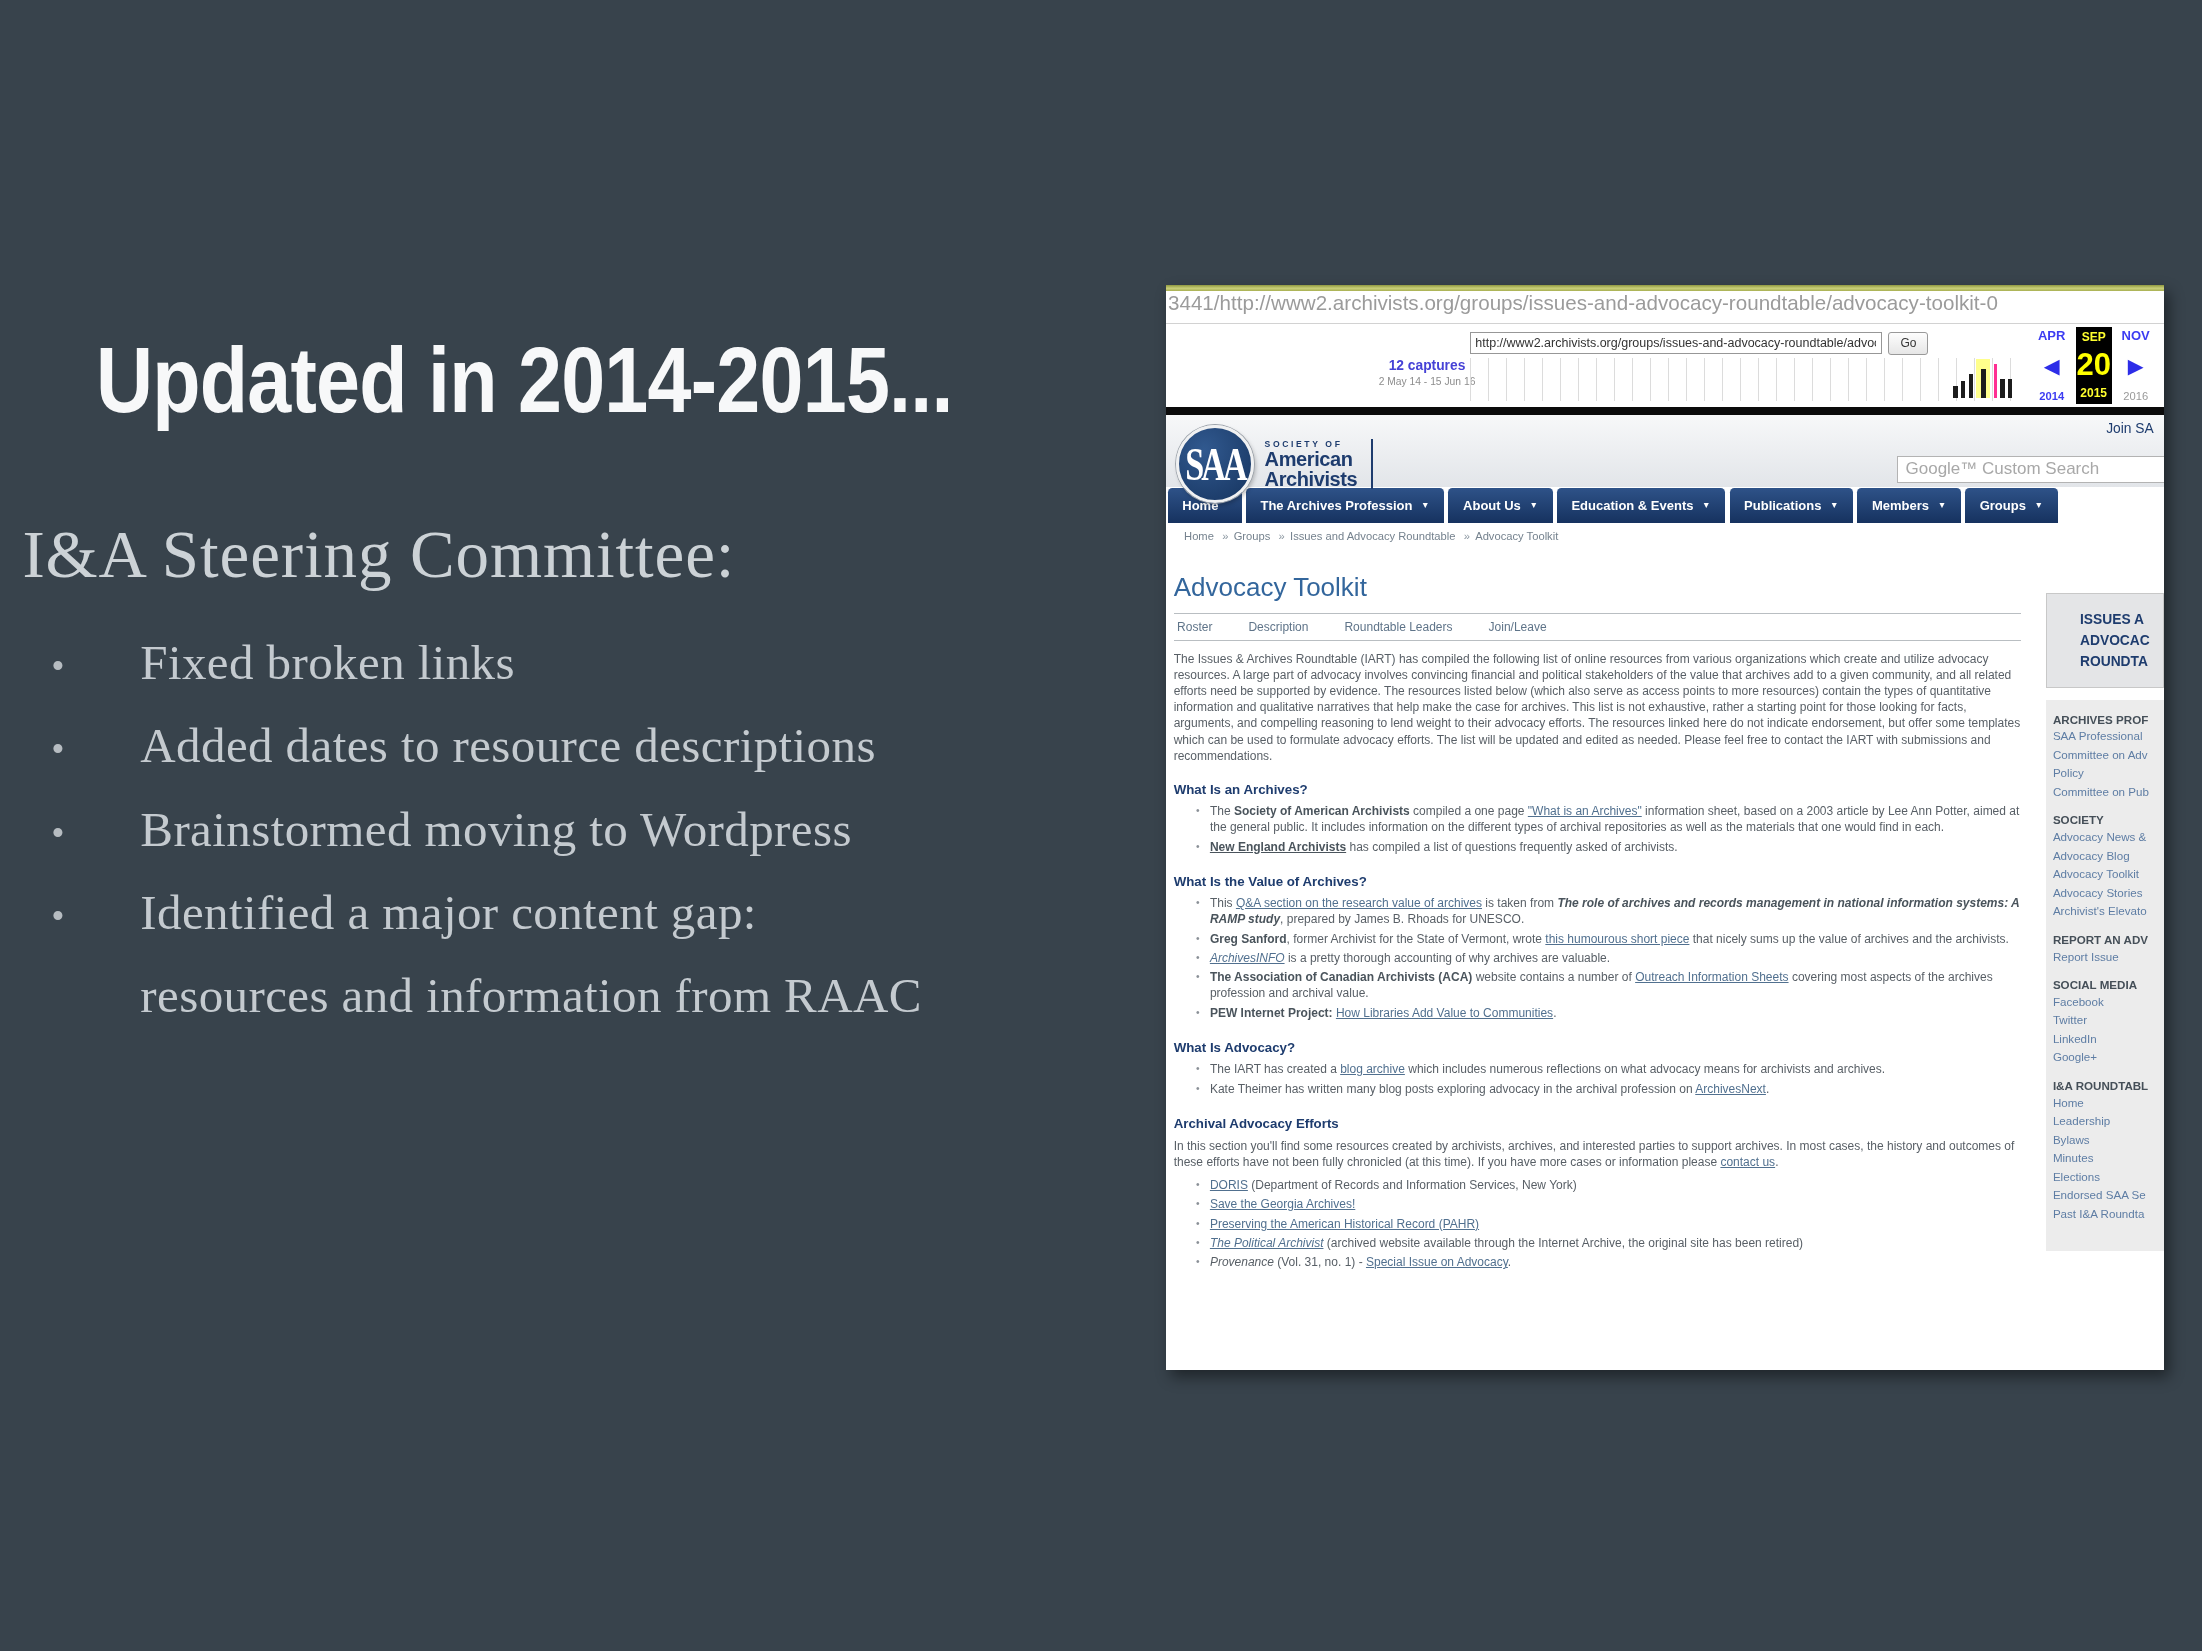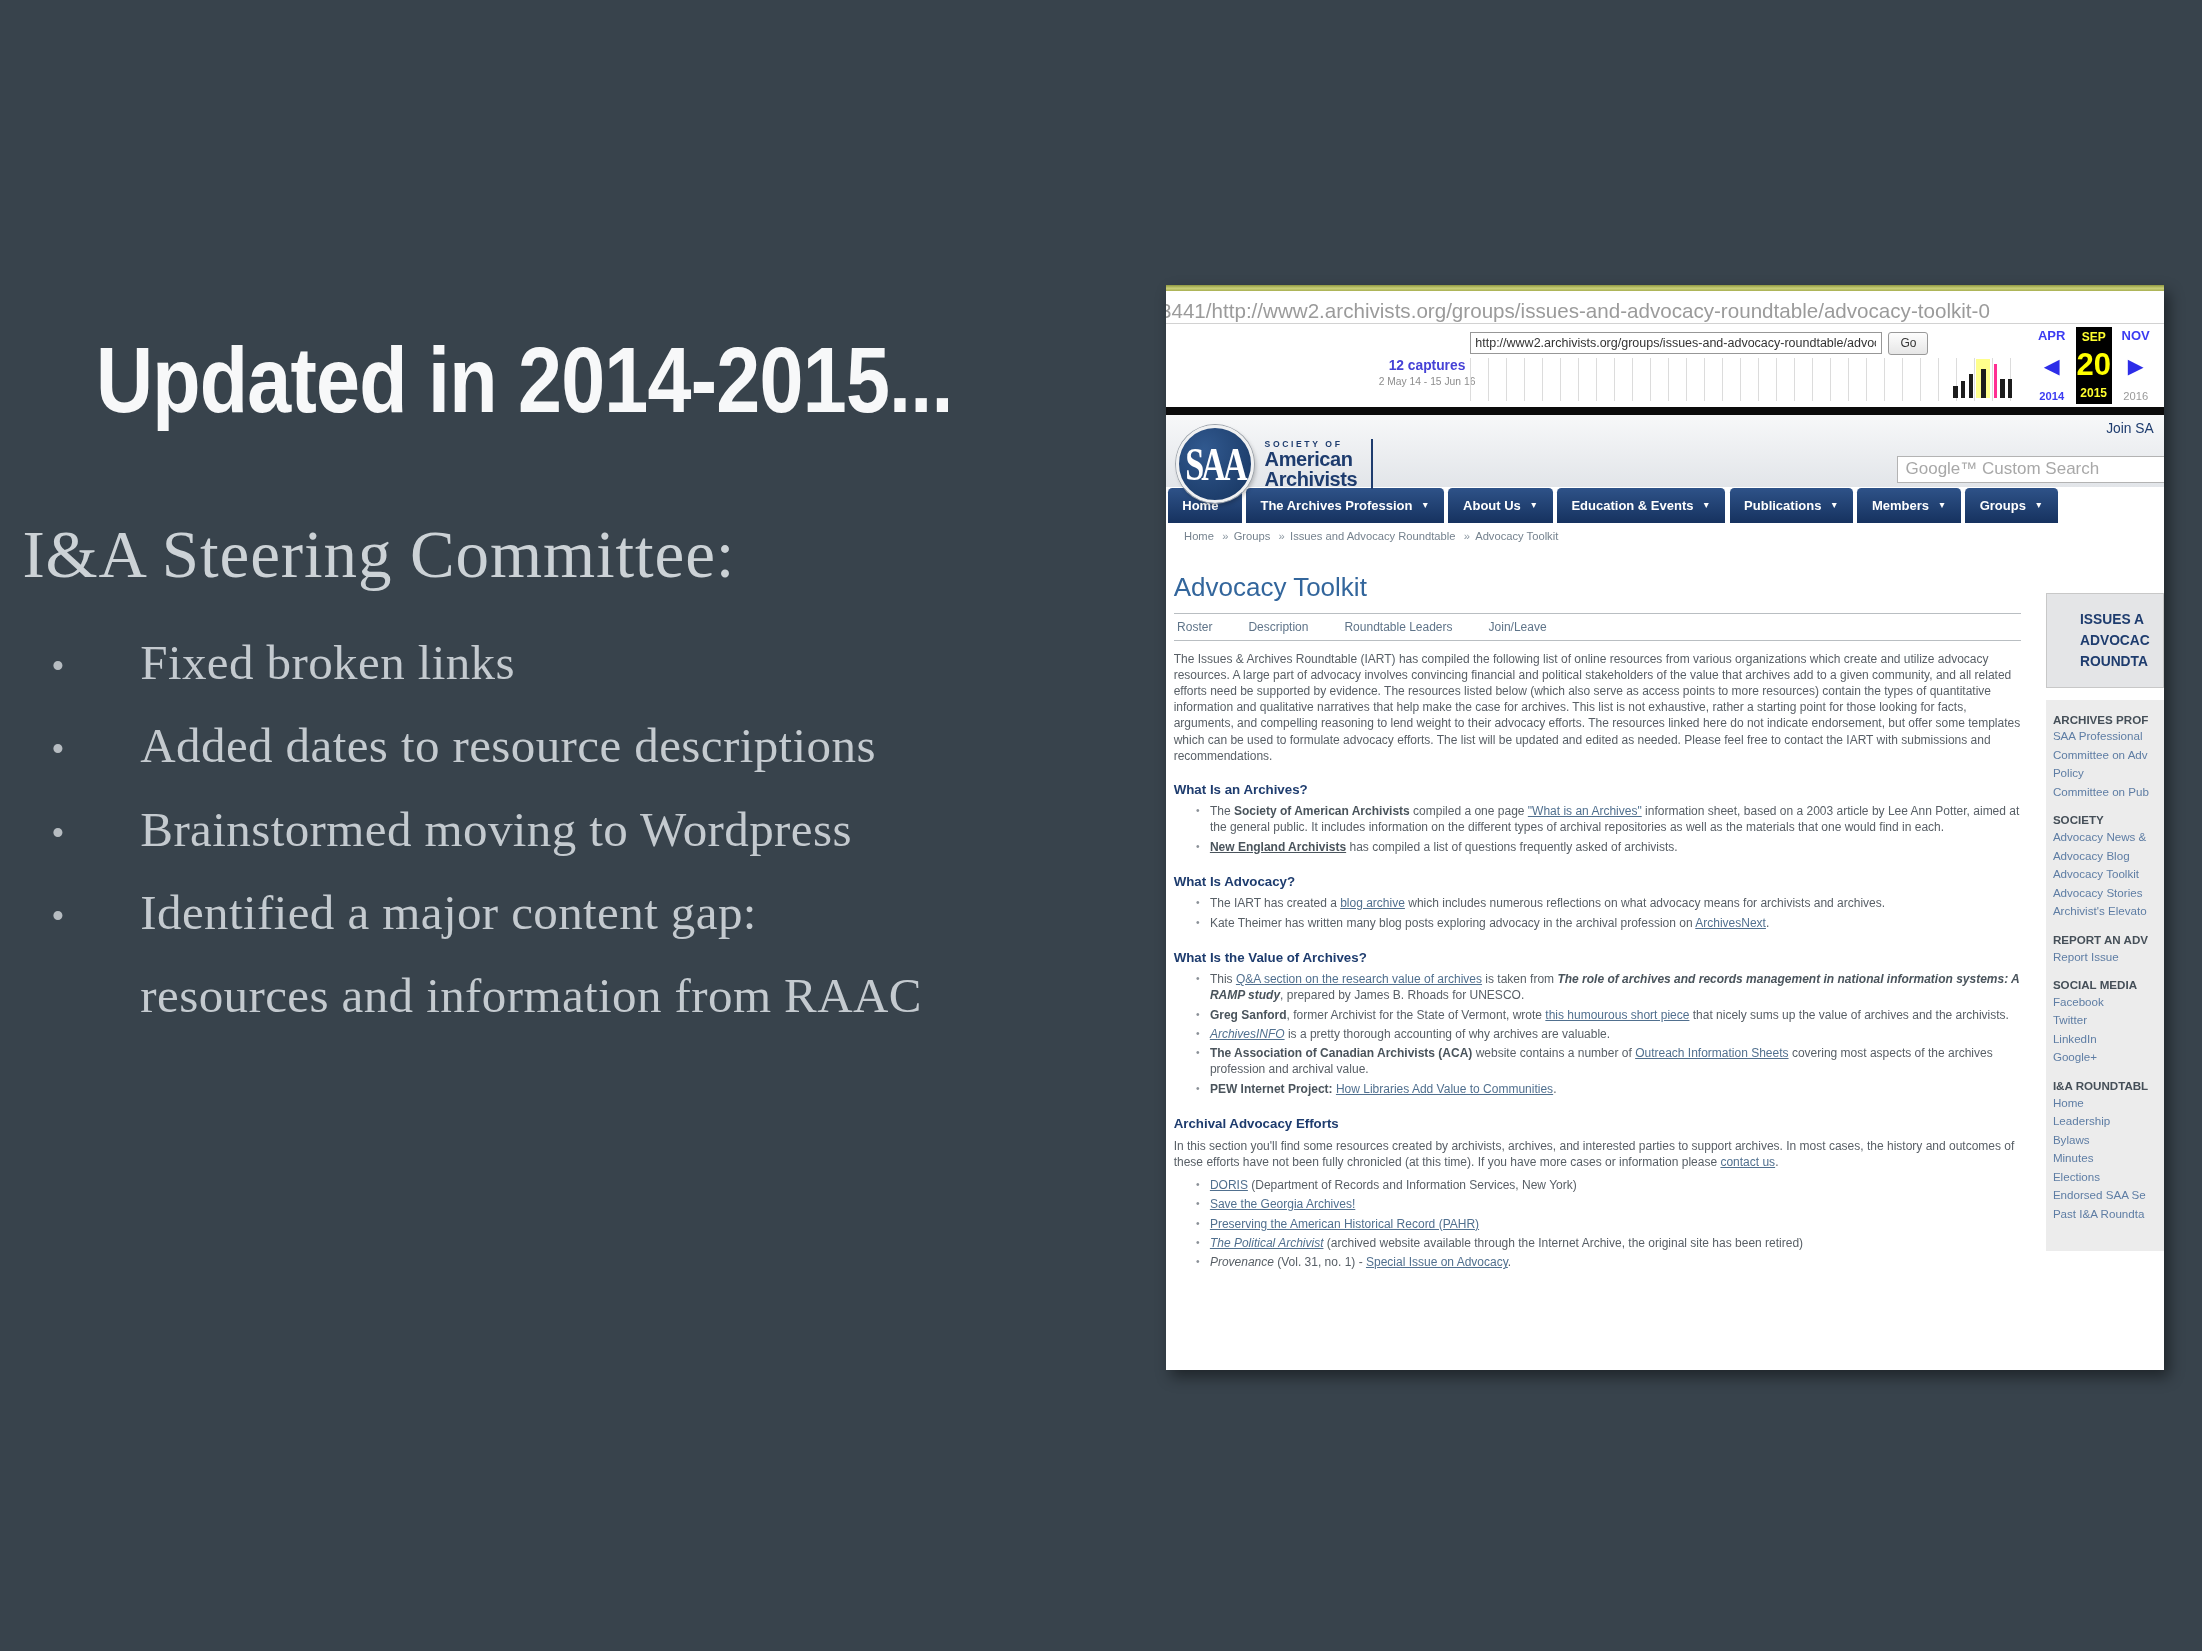--- a/index.html
+++ b/index.html
@@ -28,21 +28,21 @@
   .bullet-mark{width:89px;flex:0 0 89px;font-size:38px;color:#b6bcc1;text-align:left;padding-left:4.3px;}
   .bullet-text{letter-spacing:0.4px;white-space:nowrap;}
 
   
   .shot{
     position:absolute;left:1166px;top:285px;width:998px;height:1085px;
     background:#fff;overflow:hidden;box-shadow:5.2px 6.9px 13.8px rgba(0,0,0,.45);
     font-family:"Liberation Sans",sans-serif;
   }
   .chrome-strip{height:6px;background:linear-gradient(180deg,#8f9840 0%,#c9cf79 55%,#a8b052 100%);}
-  .address-bar{height:32px;background:#fff;border-bottom:1.7px solid #d2d2d2;display:flex;align-items:flex-end;overflow:hidden;}
+  .address-bar{height:32px;background:#fff;border-bottom:1.7px solid #d2d2d2;display:flex;align-items:flex-start;overflow:hidden;padding-left:8px;}
   .address-bar span{font-size:20.6px;color:#9b9b9b;white-space:nowrap;margin-left:-6px;}
 
   .wb-band{position:relative;height:83px;background:#fff;}
   .wb-captures{position:absolute;left:175px;top:34px;width:172px;text-align:center;}
   .wb-cap1{color:#4642d6;font-weight:bold;font-size:13.8px;}
   .wb-cap2{color:#8d8d8d;font-size:10.3px;margin-top:2.6px;}
   .wb-input-row{position:absolute;left:304px;top:7.7px;display:flex;align-items:center;}
   .wb-url-input{width:401px;height:20.6px;border:0.9px solid #979797;font-size:12.5px;color:#333;padding:0 4.3px;font-family:"Liberation Sans",sans-serif;}
   .wb-go{margin-left:6.9px;width:40px;height:23px;border:0.9px solid #999;background:linear-gradient(#fdfdfd,#e6e6e6);font-size:12px;color:#333;border-radius:3px;}
   .wb-timeline{position:absolute;left:304px;top:34px;width:544px;height:43px;
@@ -287,45 +287,45 @@
             <ul class="sec-ul">
 
                 <li class="sec-li"><span><span>The </span><span class="b">Society of American Archivists</span><span> compiled a one page </span><span class="lnk">"What is an Archives"</span><span> information sheet, based on a 2003 article by Lee Ann Potter, aimed at the general public. It includes information on the different types of archival repositories as well as the materials that one would find in each.</span></span></li>
 
                 <li class="sec-li"><span><span class="b lnk">New England Archivists</span><span> has compiled a list of questions frequently asked of archivists.</span></span></li>
 
             </ul>
           </div>
 
           <div class="section">
-            <h3 class="sec-h">What Is Advocacy?</h3>
+            <h3 class="sec-h">What Is the Value of Archives?</h3>
 
             <ul class="sec-ul">
 
-                <li class="sec-li"><span><span>The IART has created a </span><span class="lnk">blog archive</span><span> which includes numerous reflections on what advocacy means for archivists and archives.</span></span></li>
-
-                <li class="sec-li"><span><span>Kate Theimer has written many blog posts exploring advocacy in the archival profession on </span><span class="lnk">ArchivesNext</span><span>.</span></span></li>
+                <li class="sec-li"><span><span>This </span><span class="lnk">Q&amp;A section on the research value of archives</span><span> is taken from </span><span class="b i">The role of archives and records management in national information systems: A RAMP study</span><span>, prepared by James B. Rhoads for UNESCO.</span></span></li>
+
+                <li class="sec-li"><span><span class="b">Greg Sanford</span><span>, former Archivist for the State of Vermont, wrote </span><span class="lnk">this humourous short piece</span><span> that nicely sums up the value of archives and the archivists.</span></span></li>
+
+                <li class="sec-li"><span><span class="i lnk">ArchivesINFO</span><span> is a pretty thorough accounting of why archives are valuable.</span></span></li>
+
+                <li class="sec-li"><span><span class="b">The Association of Canadian Archivists (ACA)</span><span> website contains a number of </span><span class="lnk">Outreach Information Sheets</span><span> covering most aspects of the archives profession and archival value.</span></span></li>
+
+                <li class="sec-li"><span><span class="b">PEW Internet Project: </span><span class="lnk">How Libraries Add Value to Communities</span><span>.</span></span></li>
 
             </ul>
           </div>
 
           <div class="section">
-            <h3 class="sec-h">What Is the Value of Archives?</h3>
+            <h3 class="sec-h">What Is Advocacy?</h3>
 
             <ul class="sec-ul">
 
-                <li class="sec-li"><span><span>This </span><span class="lnk">Q&amp;A section on the research value of archives</span><span> is taken from </span><span class="b i">The role of archives and records management in national information systems: A RAMP study</span><span>, prepared by James B. Rhoads for UNESCO.</span></span></li>
-
-                <li class="sec-li"><span><span class="b">Greg Sanford</span><span>, former Archivist for the State of Vermont, wrote </span><span class="lnk">this humourous short piece</span><span> that nicely sums up the value of archives and the archivists.</span></span></li>
-
-                <li class="sec-li"><span><span class="i lnk">ArchivesINFO</span><span> is a pretty thorough accounting of why archives are valuable.</span></span></li>
-
-                <li class="sec-li"><span><span class="b">The Association of Canadian Archivists (ACA)</span><span> website contains a number of </span><span class="lnk">Outreach Information Sheets</span><span> covering most aspects of the archives profession and archival value.</span></span></li>
-
-                <li class="sec-li"><span><span class="b">PEW Internet Project: </span><span class="lnk">How Libraries Add Value to Communities</span><span>.</span></span></li>
+                <li class="sec-li"><span><span>The IART has created a </span><span class="lnk">blog archive</span><span> which includes numerous reflections on what advocacy means for archivists and archives.</span></span></li>
+
+                <li class="sec-li"><span><span>Kate Theimer has written many blog posts exploring advocacy in the archival profession on </span><span class="lnk">ArchivesNext</span><span>.</span></span></li>
 
             </ul>
           </div>
 
           <div class="section">
             <h3 class="sec-h">Archival Advocacy Efforts</h3>
             <p class="sec-p"><span>In this section you'll find some resources created by archivists, archives, and interested parties to support archives. In most cases, the history and outcomes of these efforts have not been fully chronicled (at this time). If you have more cases or information please </span><span class="lnk">contact us</span><span>.</span></p>
             <ul class="sec-ul">
 
                 <li class="sec-li"><span><span class="lnk">DORIS</span><span> (Department of Records and Information Services, New York)</span></span></li>

